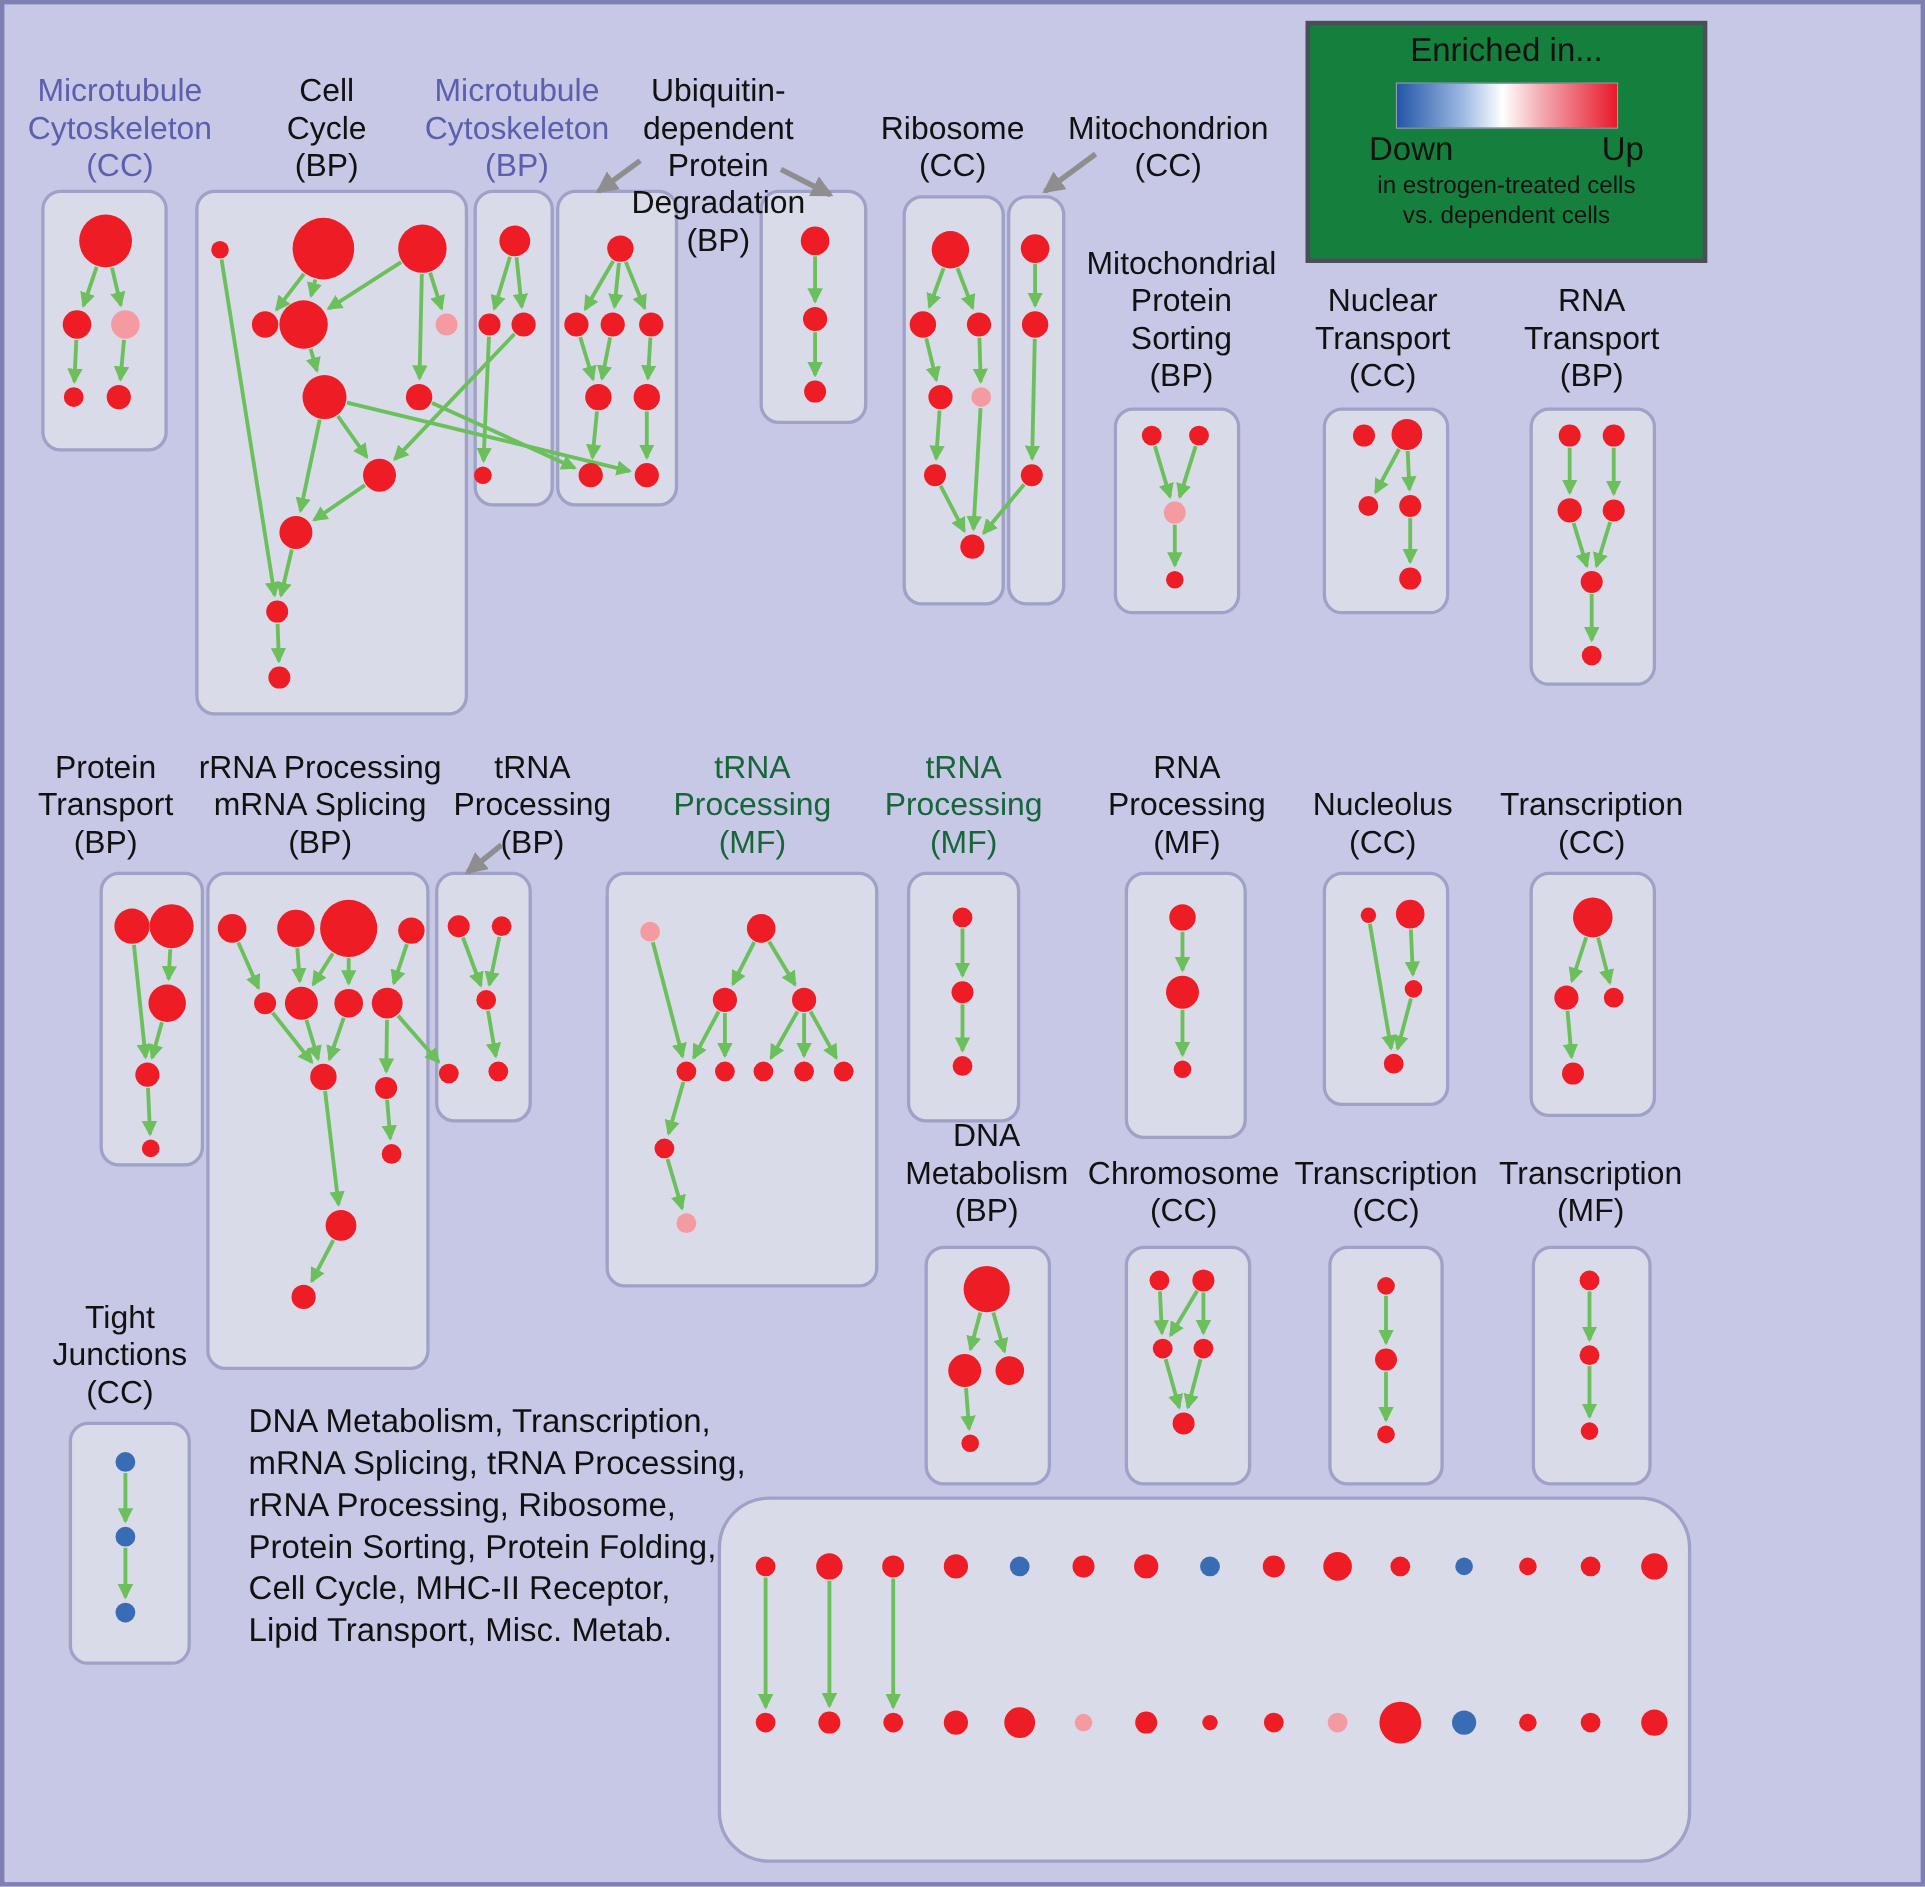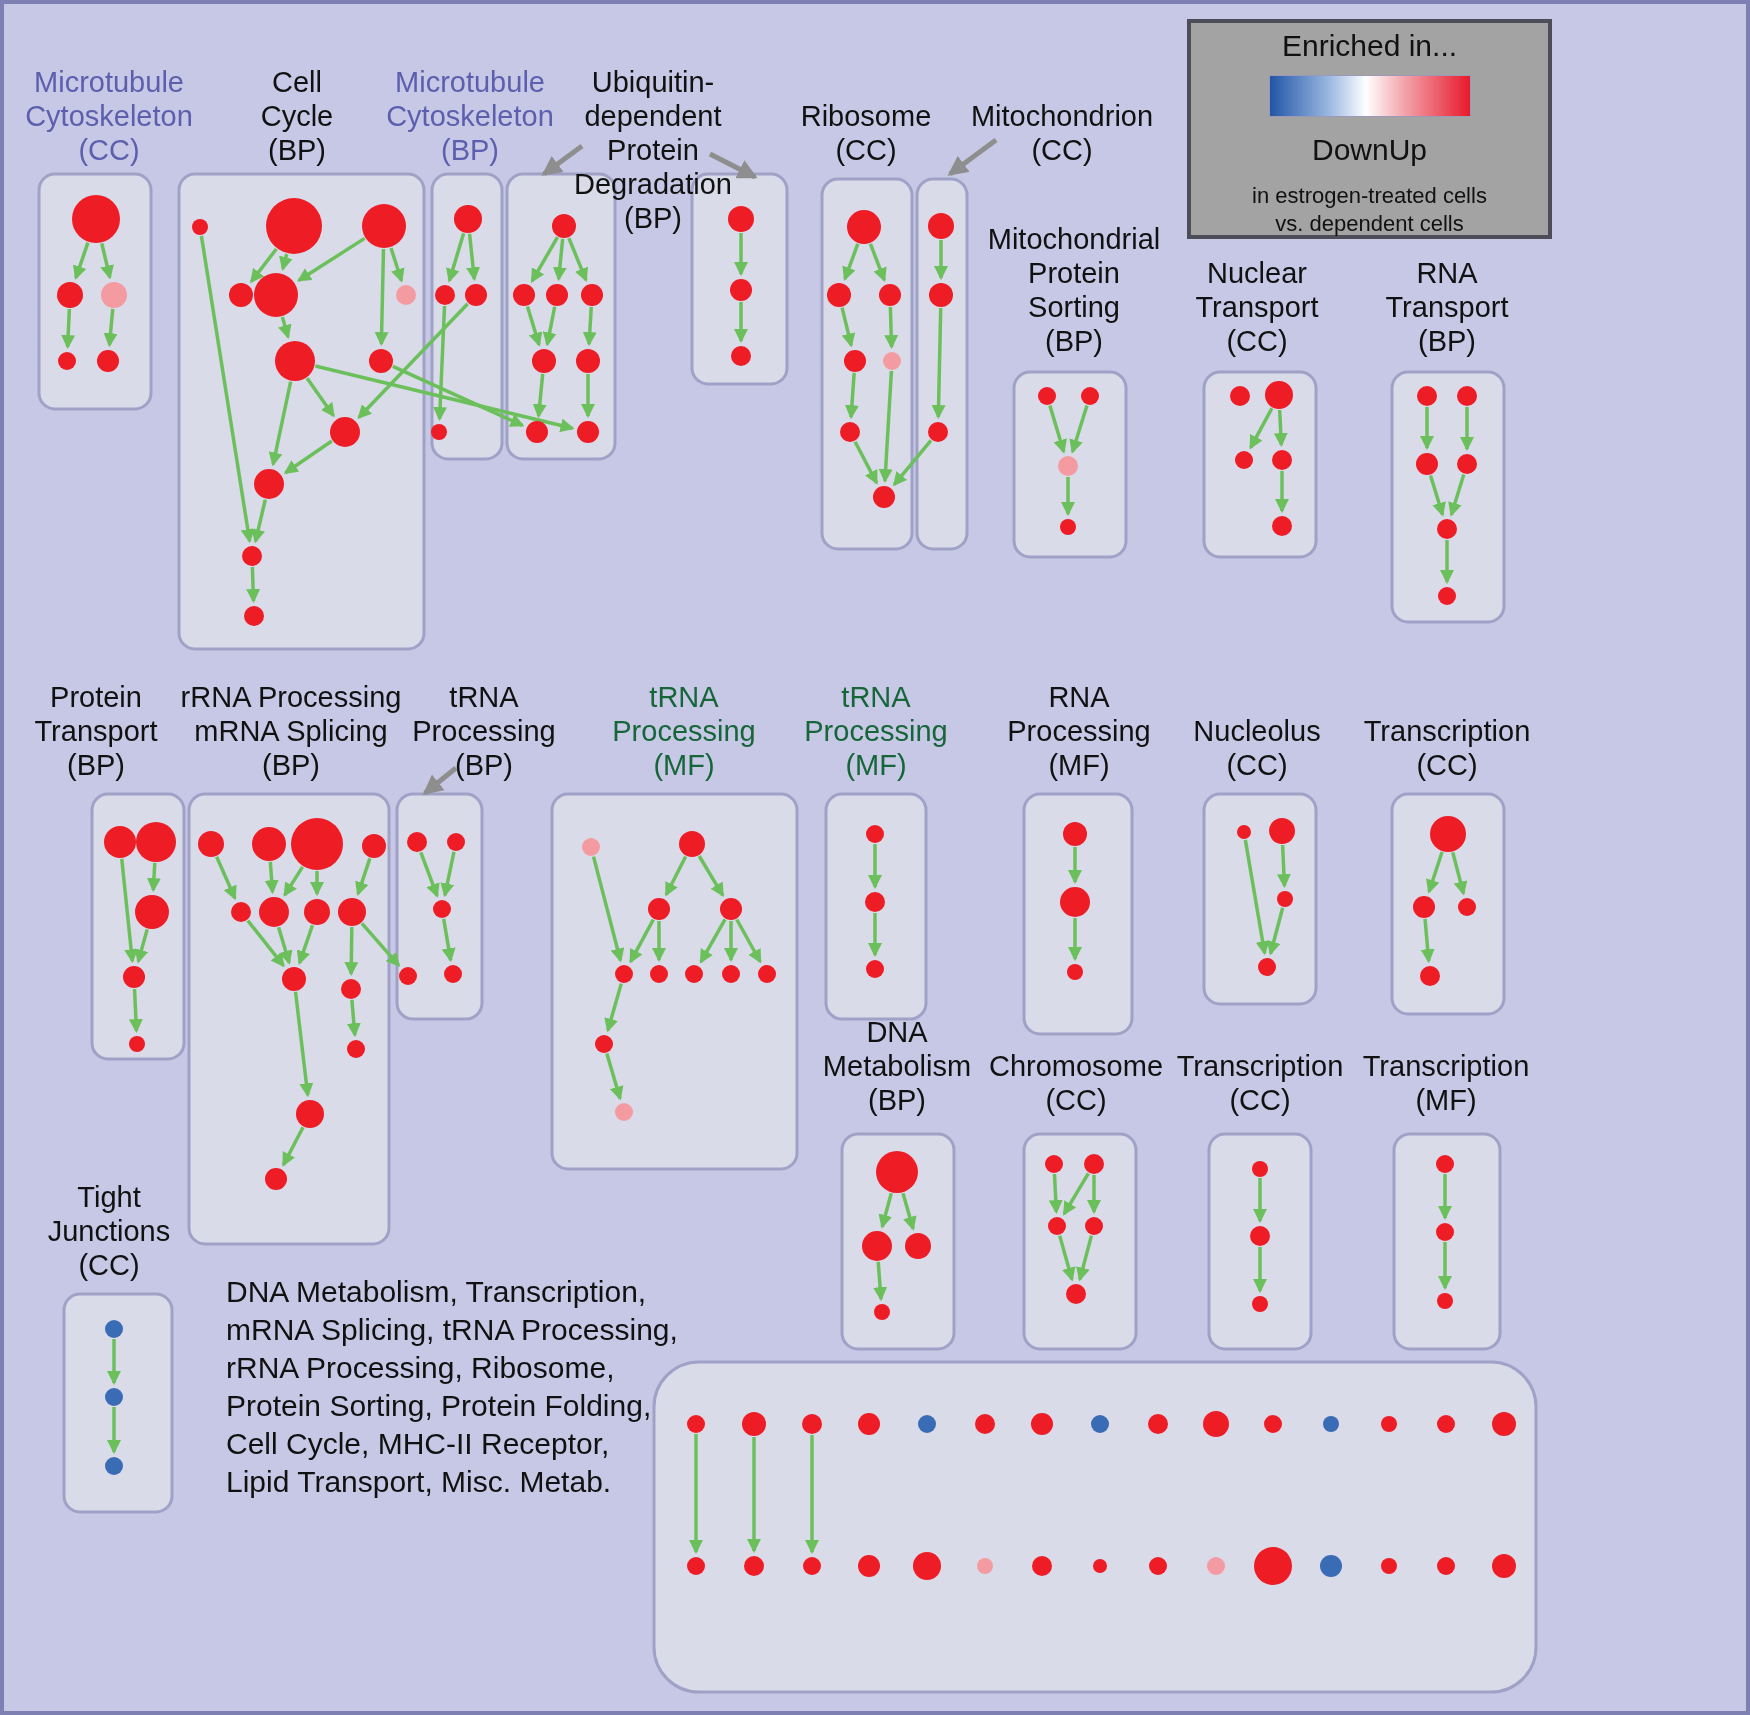--- a/index.html
+++ b/index.html
@@ -14,21 +14,21 @@
   #diagram{position:absolute;left:0;top:0;}
   .cluster-label{font-size:29px;font-family:"Liberation Sans",sans-serif;}
   .note-text{font-size:30px;fill:#111111;font-family:"Liberation Sans",sans-serif;}
   .legend{
     position:absolute;left:1183px;top:15px;width:365px;height:220px;
     box-sizing:border-box;border:4px solid #4d4d59;
     text-align:center;padding-top:6px;
   }
   .legend-title{font-size:30px;color:#111;}
   .legend-bar{width:200px;height:40px;margin:12px auto 2px auto;border:1px solid #9a9ab4;}
-  .legend-ends{width:250px;margin:16px auto;display:flex;justify-content:center;font-size:30px;color:#111;}
+  .legend-ends{width:250px;margin:2px auto;display:flex;justify-content:space-between;font-size:30px;color:#111;}
   .legend-caption{font-size:22px;color:#111;margin-top:2px;}
 </style>
 </head>
 <body>
 
 <div id="figure" style="background: rgb(199, 200, 229); border-color: rgb(126, 128, 180);">
 
   <svg id="diagram" width="1750" height="1715" viewBox="0 0 1750 1715">
       <defs>
         <marker id="arrow-green" viewBox="0 0 10 10" refX="8.5" refY="5" markerWidth="4" markerHeight="4" orient="auto-start-reverse">
@@ -357,21 +357,21 @@
       </g>
       <g>
         <line x1="578" y1="142" x2="540" y2="170" stroke="#8e8e8e" stroke-width="5" marker-end="url(#arrow-gray)"></line>
         <line x1="706" y1="150" x2="751" y2="173" stroke="#8e8e8e" stroke-width="5" marker-end="url(#arrow-gray)"></line>
         <line x1="992" y1="136" x2="946" y2="170" stroke="#8e8e8e" stroke-width="5" marker-end="url(#arrow-gray)"></line>
         <line x1="452" y1="764" x2="421" y2="789" stroke="#8e8e8e" stroke-width="5" marker-end="url(#arrow-gray)"></line>
       </g>
       <text x="222" y="1298" class="note-text"><tspan x="222" dy="0">DNA Metabolism, Transcription,</tspan><tspan x="222" dy="38">mRNA Splicing, tRNA Processing,</tspan><tspan x="222" dy="38">rRNA Processing, Ribosome,</tspan><tspan x="222" dy="38">Protein Sorting, Protein Folding,</tspan><tspan x="222" dy="38">Cell Cycle, MHC-II Receptor,</tspan><tspan x="222" dy="38">Lipid Transport, Misc. Metab.</tspan></text>
     </svg>
 
-  <div class="legend" id="legend" style="border-color: rgb(77, 77, 89); background: #a3a3a3;">
+  <div class="legend" id="legend" style="border-color: rgb(77, 77, 89); background: #15803d;">
     <div class="legend-title">Enriched in...</div>
     <div class="legend-bar" id="legend-bar" style="background: linear-gradient(to right, rgb(35, 86, 167) 0%, rgb(157, 185, 226) 30%, rgb(255, 255, 255) 48%, rgb(242, 169, 176) 66%, rgb(232, 25, 44) 100%);"></div>
     <div class="legend-ends">
       <span>Down</span>
       <span>Up</span>
     </div>
     <div class="legend-caption">in estrogen-treated cells</div>
     <div class="legend-caption">vs. dependent cells</div>
   </div>
 

